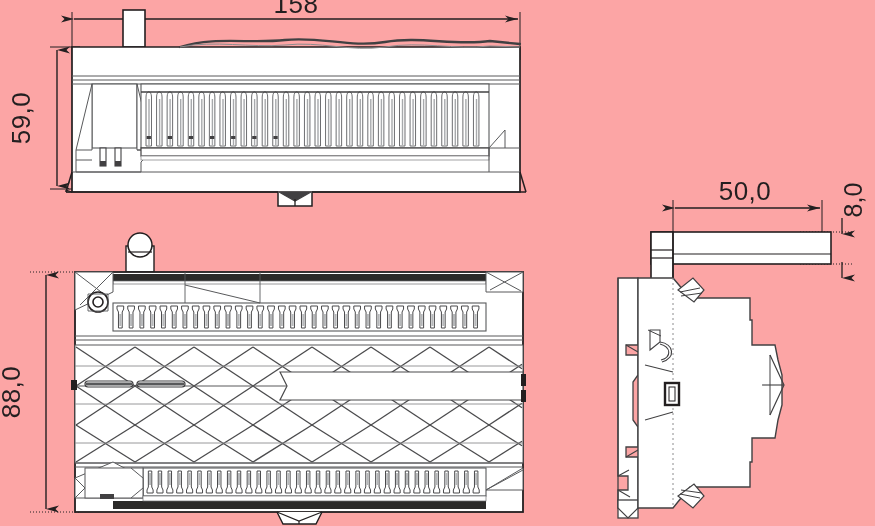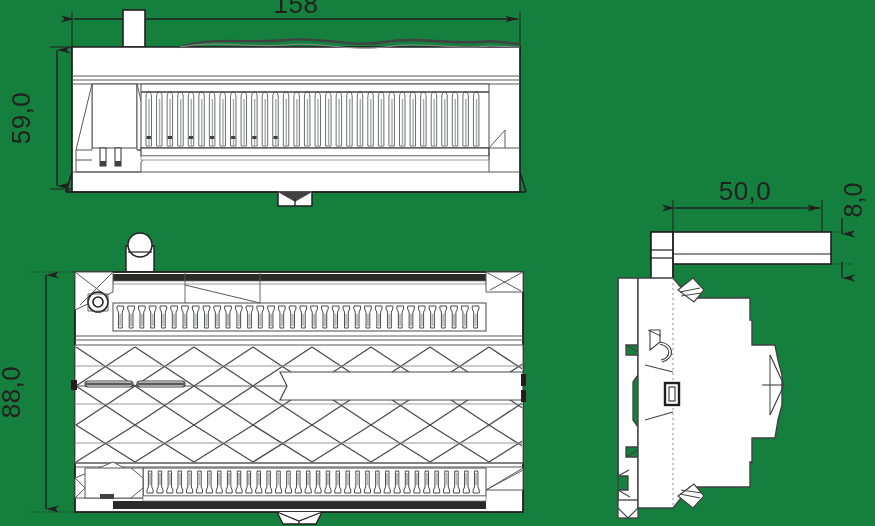--- a/index.html
+++ b/index.html
@@ -8,21 +8,21 @@
     padding: 0;
     background: #ffffff;
   }
   body {
     font-family: "Liberation Sans", sans-serif;
   }
   #drawing-root {
     position: relative;
     width: 875px;
     height: 526px;
-    background: #15803d;
+    background: #fca5a5;
     overflow: hidden;
   }
   svg.sheet {
     display: block;
     width: 875px;
     height: 526px;
   }
   .dim-text {
     font-family: "Liberation Sans", sans-serif;
     font-size: 26px;

